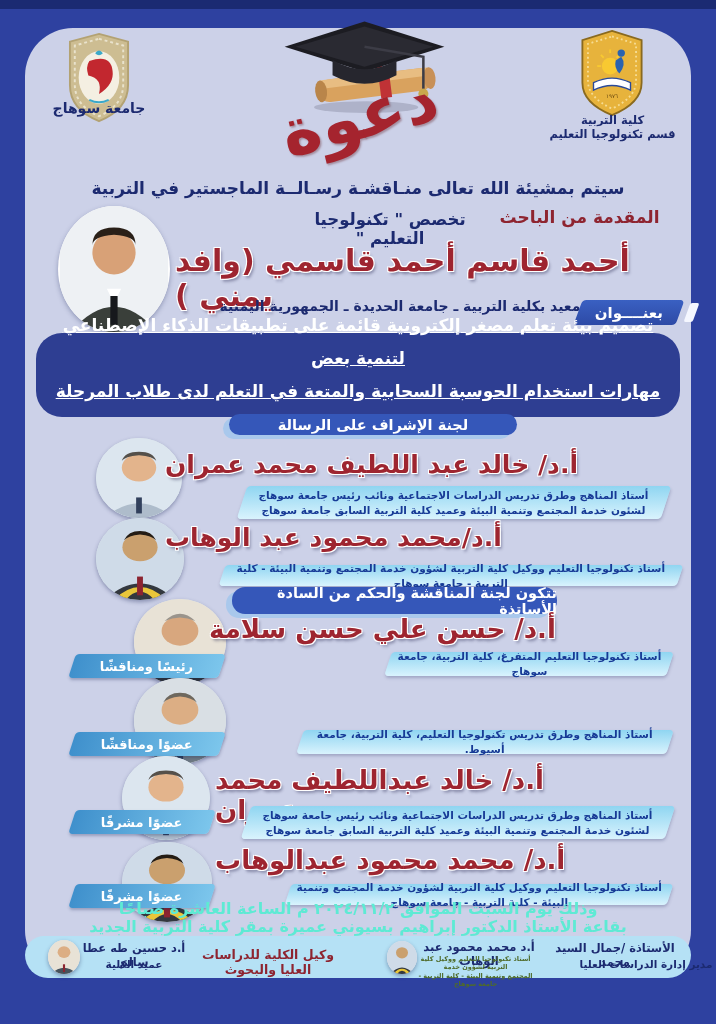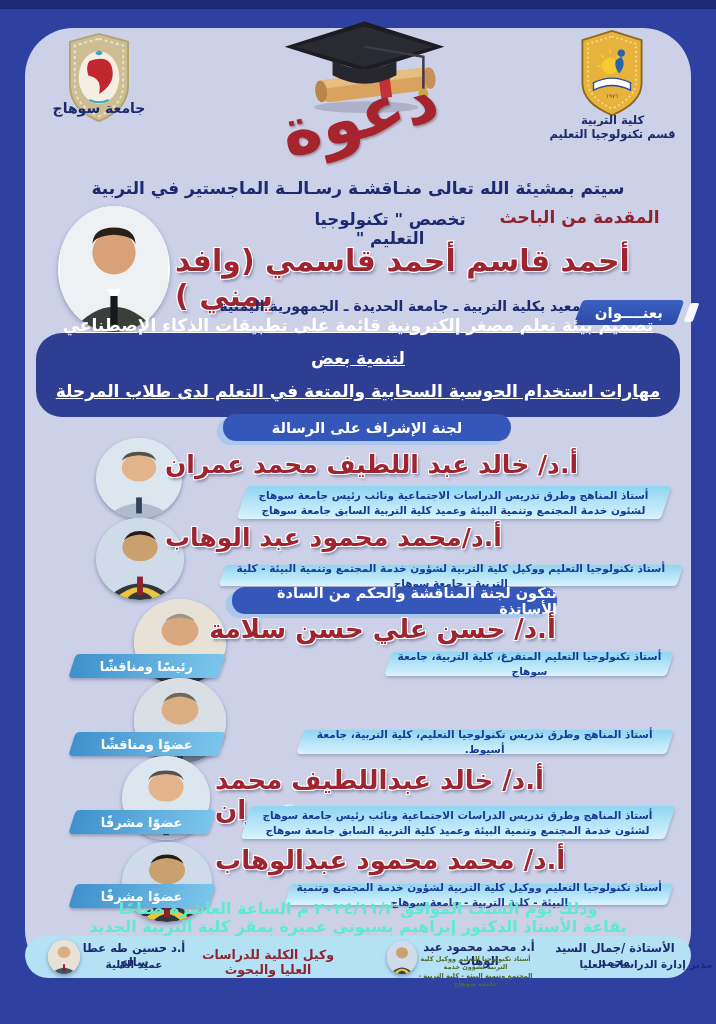--- a/index.html
+++ b/index.html
@@ -187,21 +187,21 @@
   <div class="r-title">معيد بكلية التربية ـ جامعة الحديدة ـ الجمهورية اليمنية</div>
   <div class="ribbon">
       <span>بعنــــوان</span>
     </div>
 
   <div class="title-box">
     <div>تصميم بيئة تعلم مصغر إلكترونية قائمة على تطبيقات الذكاء الإصطناعي لتنمية بعض</div>
     <div>مهارات استخدام الحوسبة السحابية والمتعة في التعلم لدى طلاب المرحلة الثانوية</div>
   </div>
 
-  <div class="banner" style="left:223px;top:414px;width:288px;height:27px;">لجنة الإشراف على الرسالة</div>
+  <div class="banner" style="left:229px;top:414px;width:288px;height:21px;">لجنة الإشراف على الرسالة</div>
 
   <div class="avatar" style="left:96px;top:438px;width:86px;height:80px;">
     <svg viewBox="0 0 60 70" width="86" height="80" preserveAspectRatio="none">
       <rect width="60" height="70" fill="#dce6ef"></rect>
       <circle cx="30" cy="26" r="12" fill="#e3b48c"></circle>
       <path d="M18,20 Q20,12 30,12 Q40,12 42,20 Q40,16 30,15 Q20,16 18,20 Z" fill="#55504a"></path>
       <path d="M6,70 Q30,44 54,70 Z" fill="#aebccb"></path>
       <rect x="28" y="52" width="4" height="14" fill="#31405c"></rect>
     </svg>
   </div>

